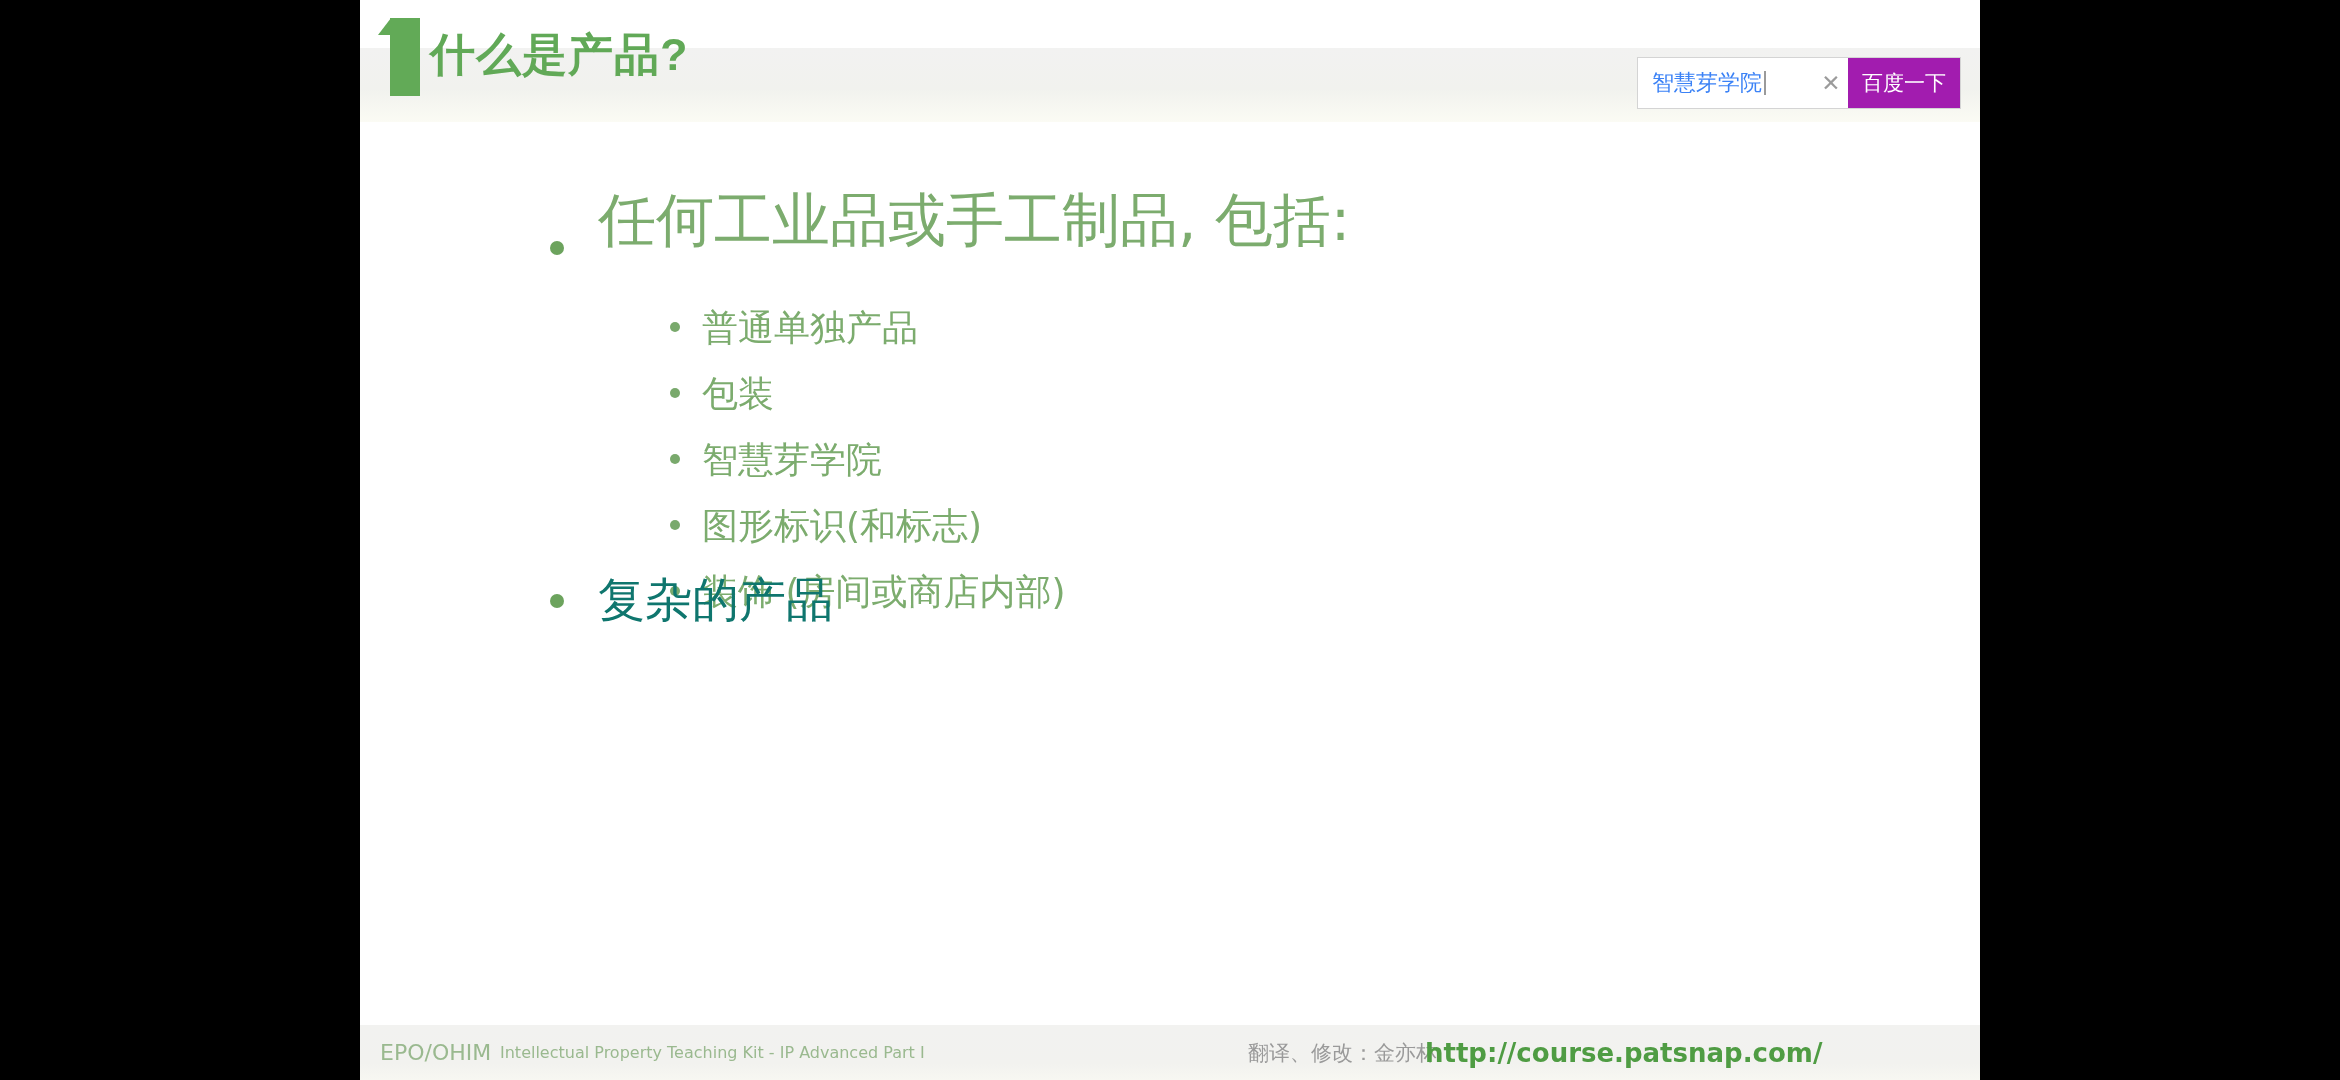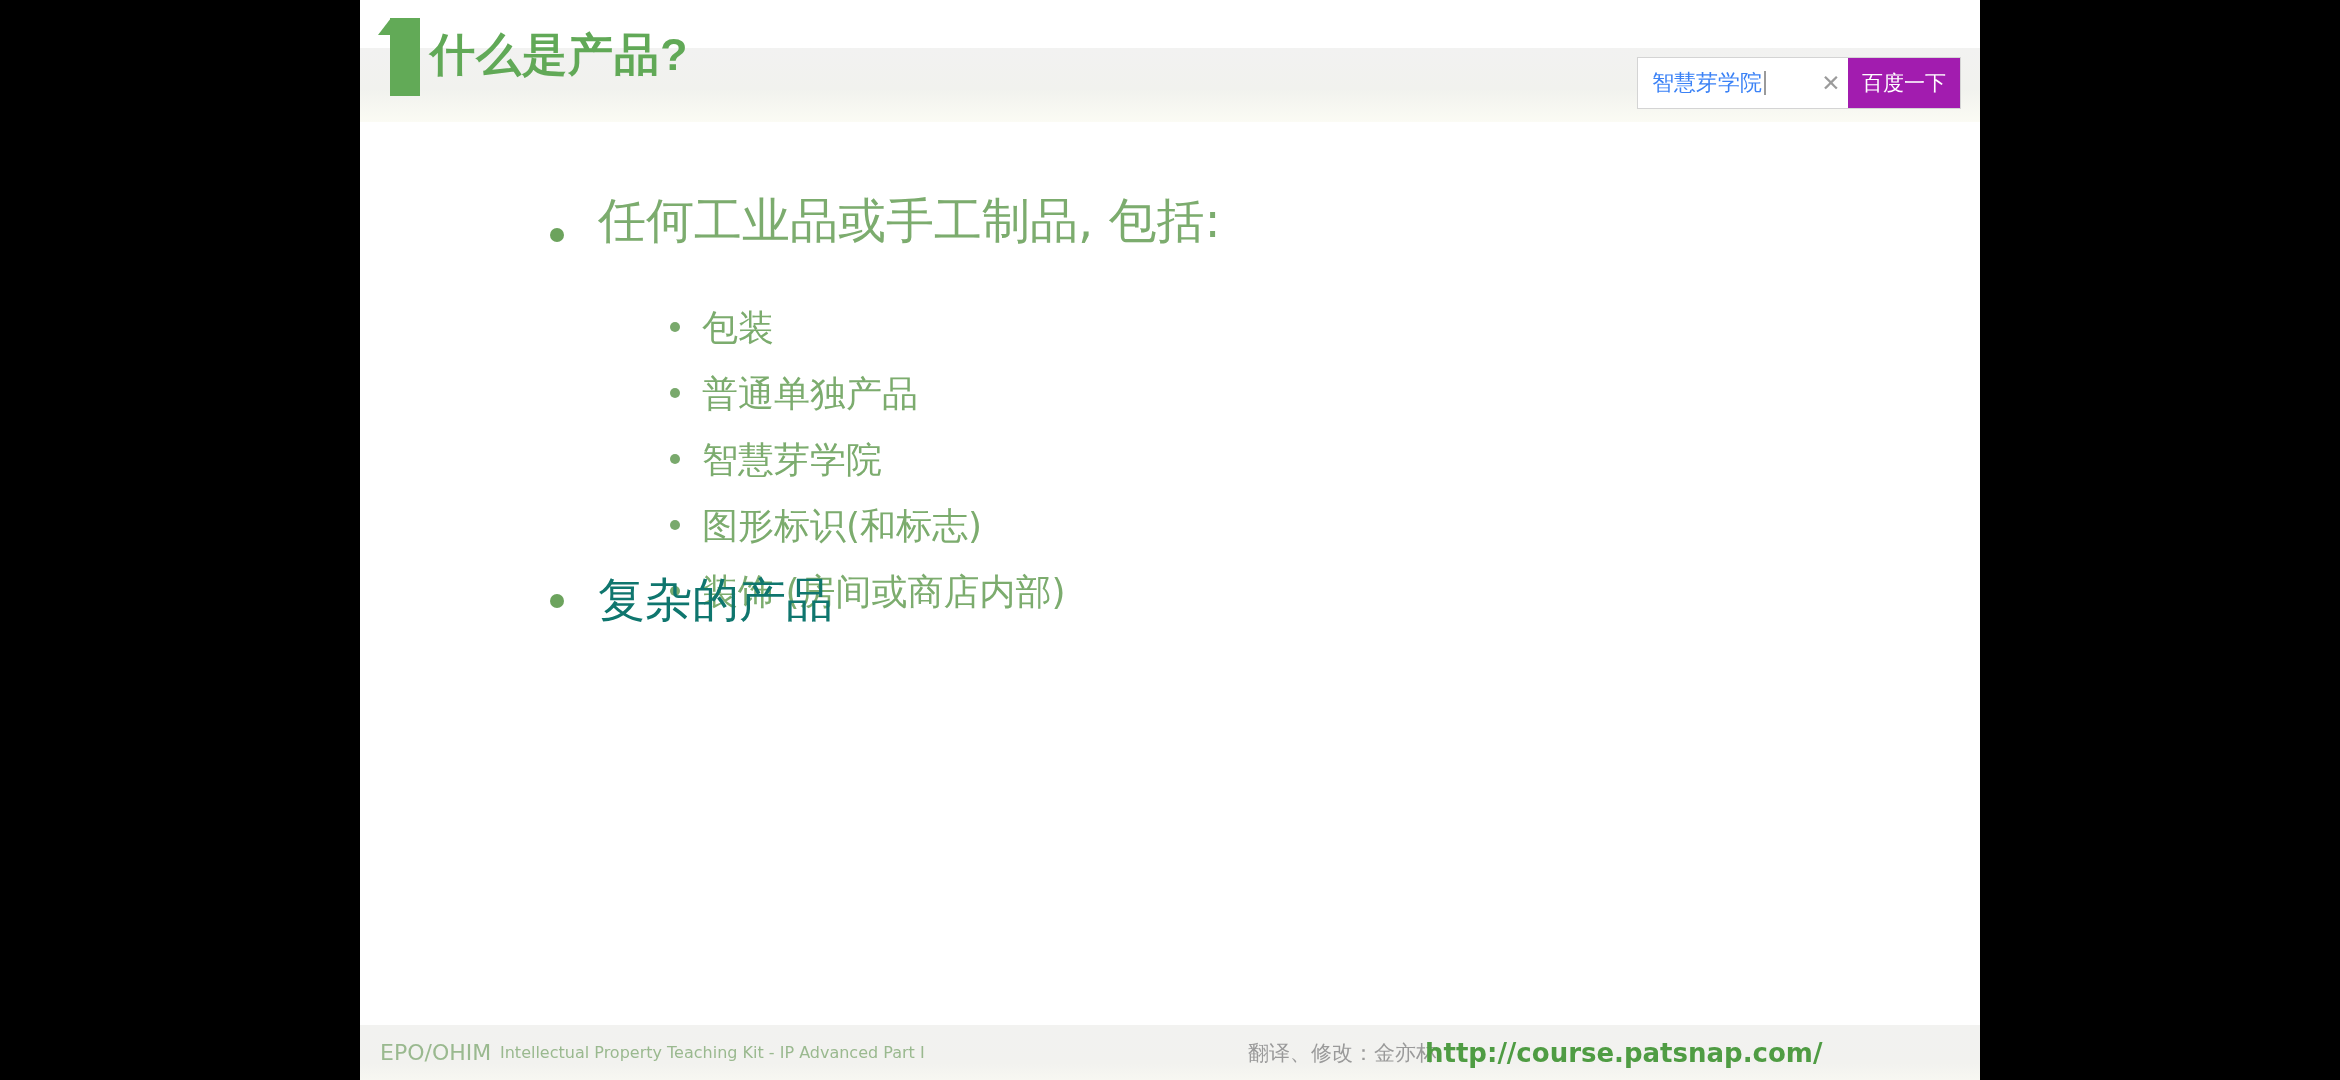--- a/index.html
+++ b/index.html
@@ -168,23 +168,23 @@
     list-style: none;
     margin: 0;
     padding: 0;
     position: absolute;
     left: 190px;
     top: 35px;
     width: 1300px;
   }
   ul.level1 > li.l1 {
     display: flex;
-    align-items: center;
+    align-items: flex-end;
     color: #7cac6e;
-    font-size: 48px;
+    font-size: 58px;
     line-height: 70px;
     font-family: "DejaVu Sans", "Liberation Sans", sans-serif;
   }
   li.l1 > .dot1 {
     flex: 0 0 auto;
     width: 14px;
     height: 14px;
     border-radius: 50%;
     background: #6ca35d;
     margin: 29px 34px 0 0;
@@ -322,25 +322,25 @@
 
       <ul class="level1">
         <li class="l1">
           <span class="dot1"></span>
           <span class="txt1">任何工业品或手工制品, 包括:</span>
         </li>
 
         <ul class="level2">
           <li class="l2">
             <span class="dot2"></span>
+            <span class="txt2">普通单独产品</span>
+          </li>
+          <li class="l2">
+            <span class="dot2"></span>
             <span class="txt2">包装</span>
-          </li>
-          <li class="l2">
-            <span class="dot2"></span>
-            <span class="txt2">普通单独产品</span>
           </li>
           <li class="l2">
             <span class="dot2"></span>
             <span class="txt2">智慧芽学院</span>
           </li>
           <li class="l2">
             <span class="dot2"></span>
             <span class="txt2">图形标识(和标志)</span>
           </li>
           <li class="l2">

